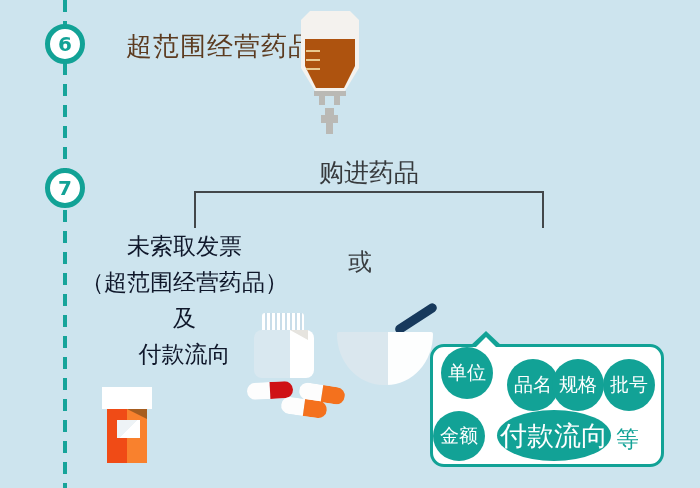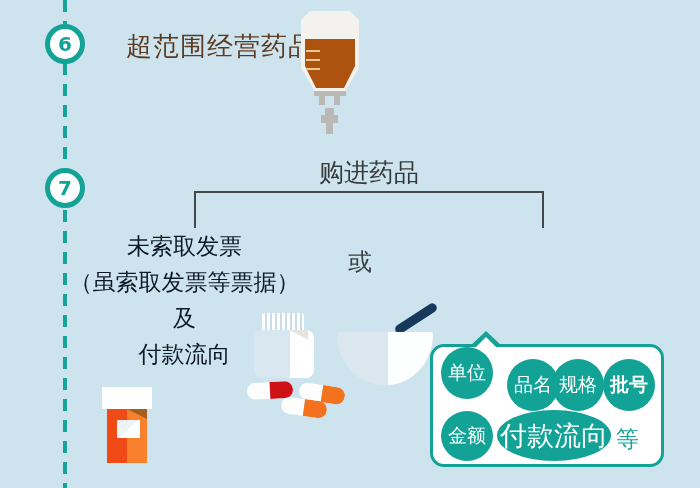--- a/index.html
+++ b/index.html
@@ -85,22 +85,22 @@
     border-left:17px solid transparent; border-right:17px solid transparent;
     border-bottom:16px solid #12a296; }
   .bubble-tip-fill { position:absolute; left:41px; top:-10px; width:0; height:0;
     border-left:12px solid transparent; border-right:12px solid transparent;
     border-bottom:12px solid #fff; }
   .tag { position:absolute; background:#12a296; color:#fff; display:flex;
     align-items:center; justify-content:center; border-radius:50%; font-size:19px; }
   .tag.t0 { left:8px;   top:0; width:52px; height:52px; }
   .tag.t1 { left:62px;  top:12px; width:52px; height:52px;margin-left:12px; }
   .tag.t2 { left:119px; top:12px; width:52px; height:52px; }
-  .tag.t3 { left:170px; top:12px; width:52px; height:52px;font-weight:bold; }
-  .tag.t4 { left:8px;   top:64px; width:52px; height:50px;font-family:Liberation Serif, serif; }
+  .tag.t3 { left:170px; top:12px; width:52px; height:52px; }
+  .tag.t4 { left:0;   top:64px; width:52px; height:50px;font-family:Liberation Serif, serif; }
   .tag.t5 { left:64px;  top:63px; width:114px; height:51px; font-size:27px; }
   .etc-label { position:absolute; left:183px; top:77px; font-size:23px; color:#12a296; }
 </style>
 </head>
 <body>
 
 <div class="canvas">
 
   <div class="dashline"></div>
 
@@ -125,21 +125,21 @@
 
   <div class="numcircle c7">
     <span>7</span>
   </div>
 
   <div class="root-label">购进药品</div>
   <div class="bracket"></div>
 
   <div class="branch left">
     <div>未索取发票</div>
-    <div>（虽索取发票等票据）</div>
+    <div>（超范围经营药品）</div>
     <div>及</div>
     <div>付款流向</div>
   </div>
 
   <div class="or-label">或</div>
 
 
   <div>
     <div class="mb-cap"></div>
     <div class="mb-body"></div>

